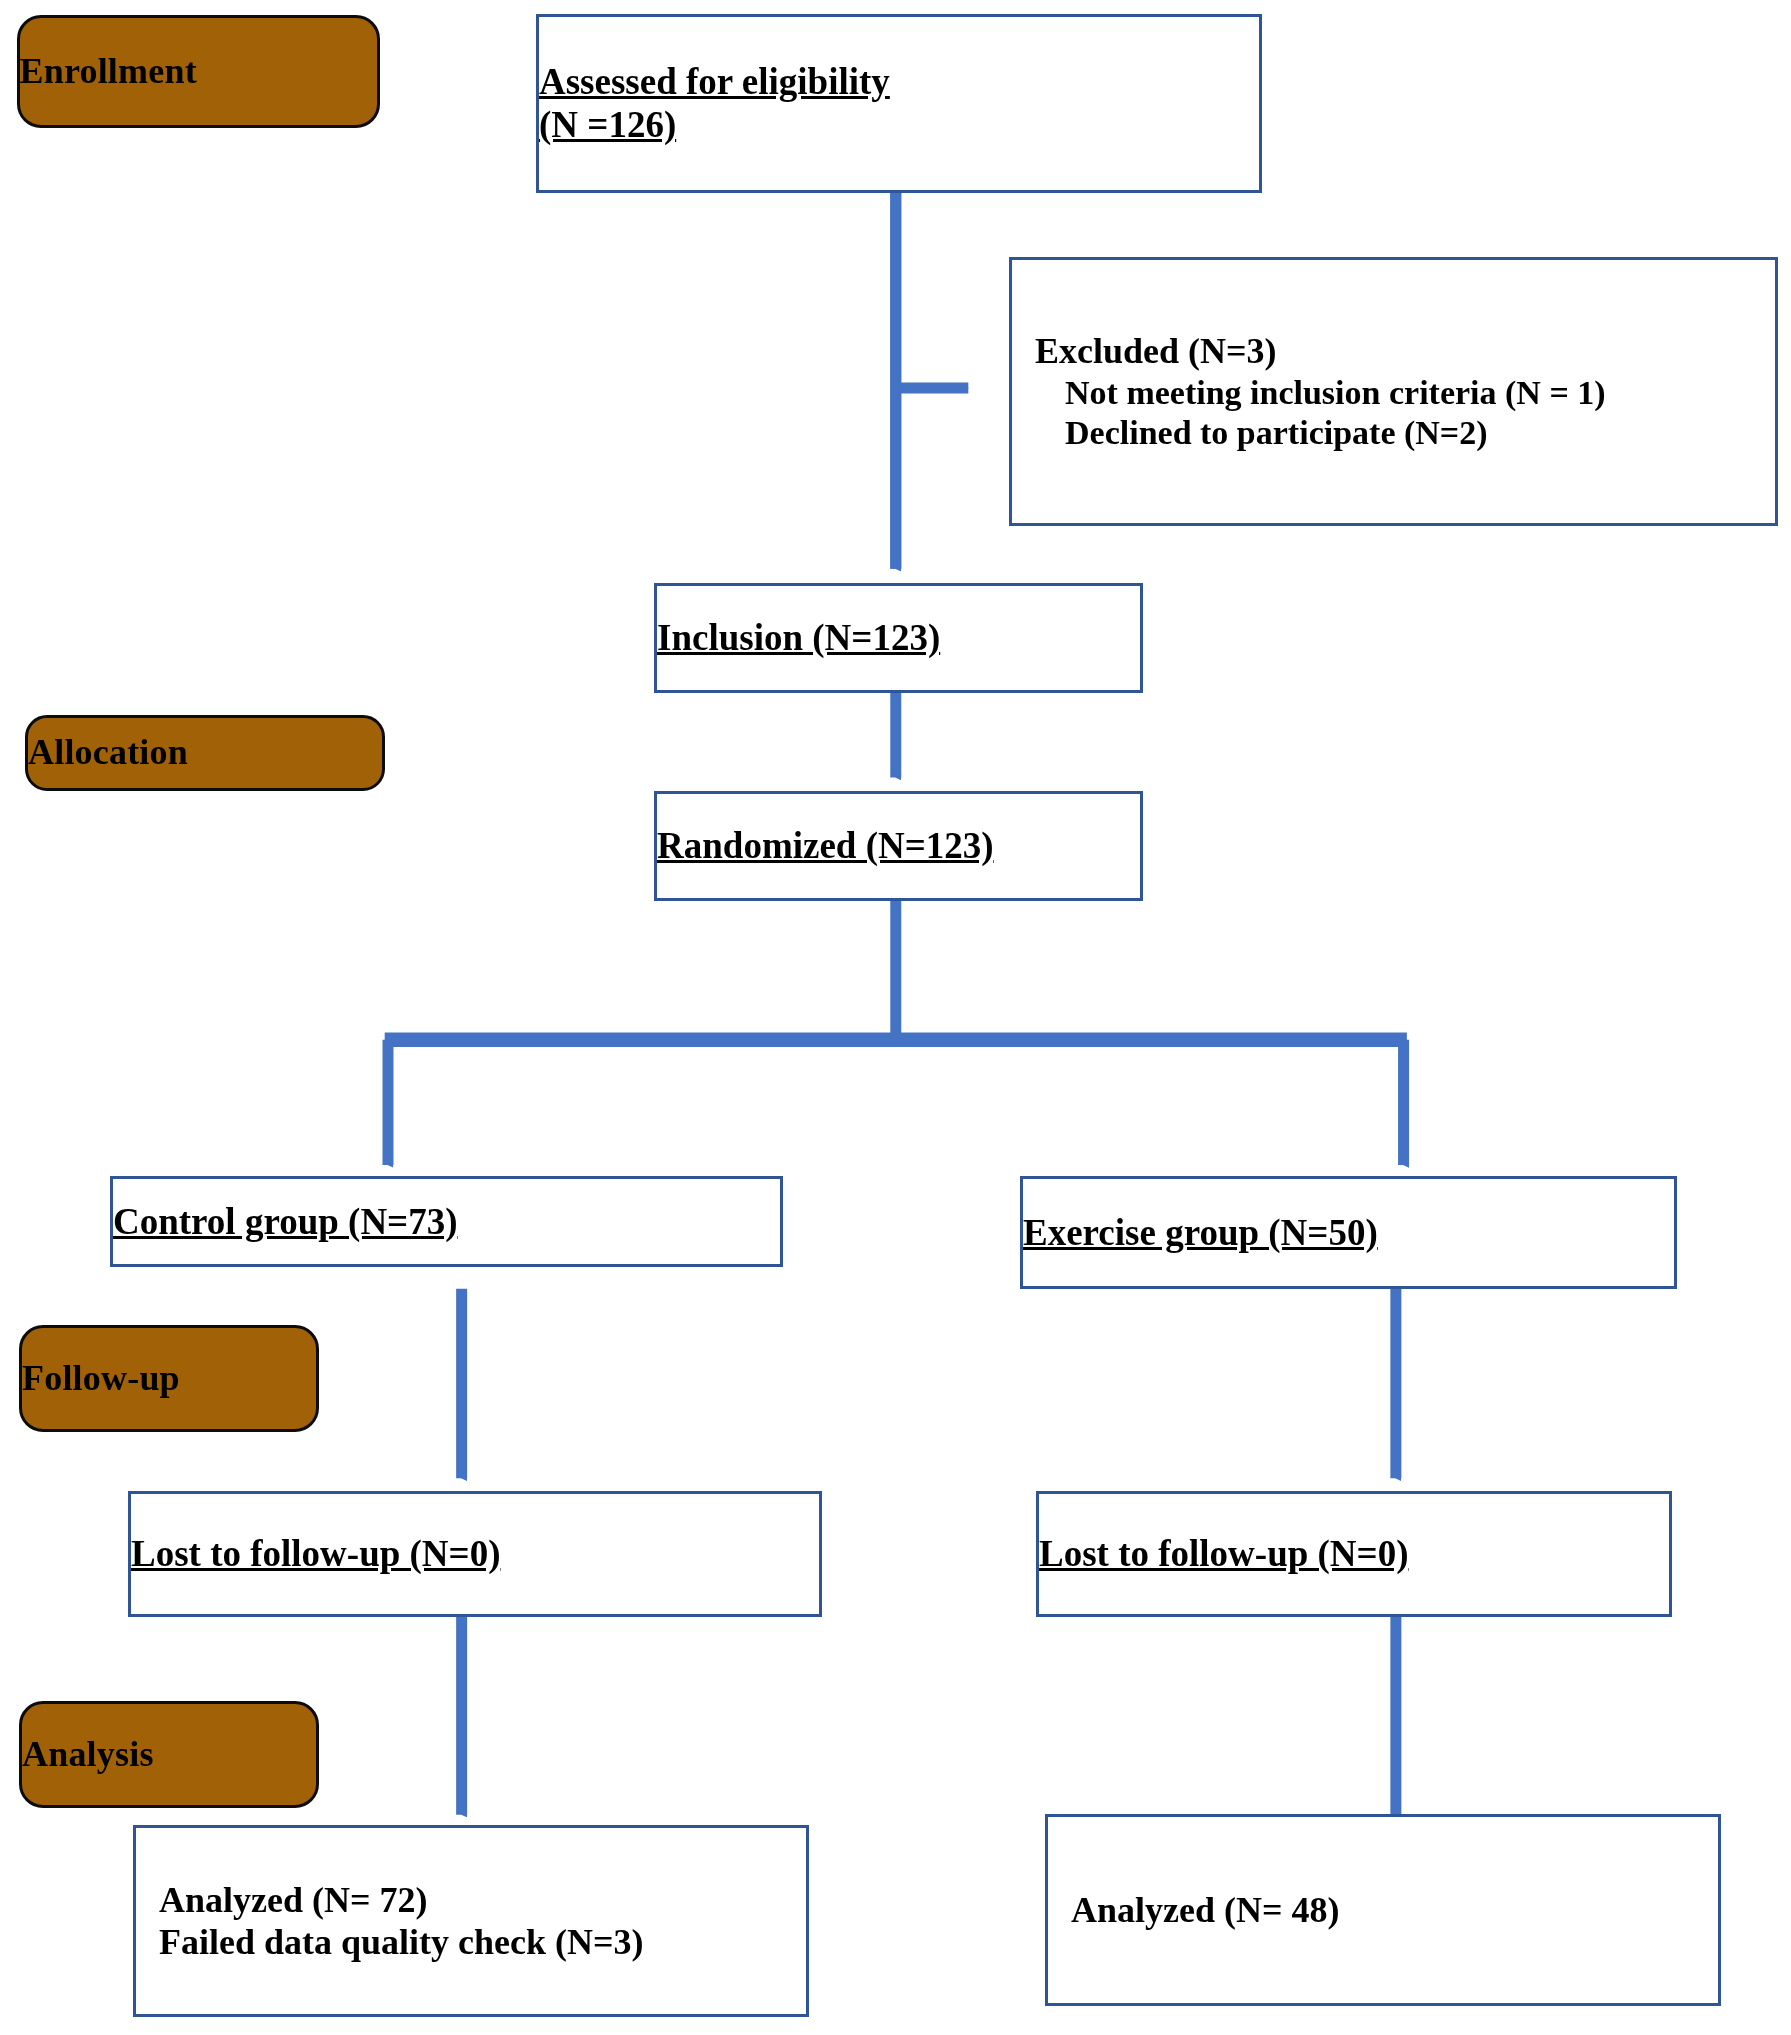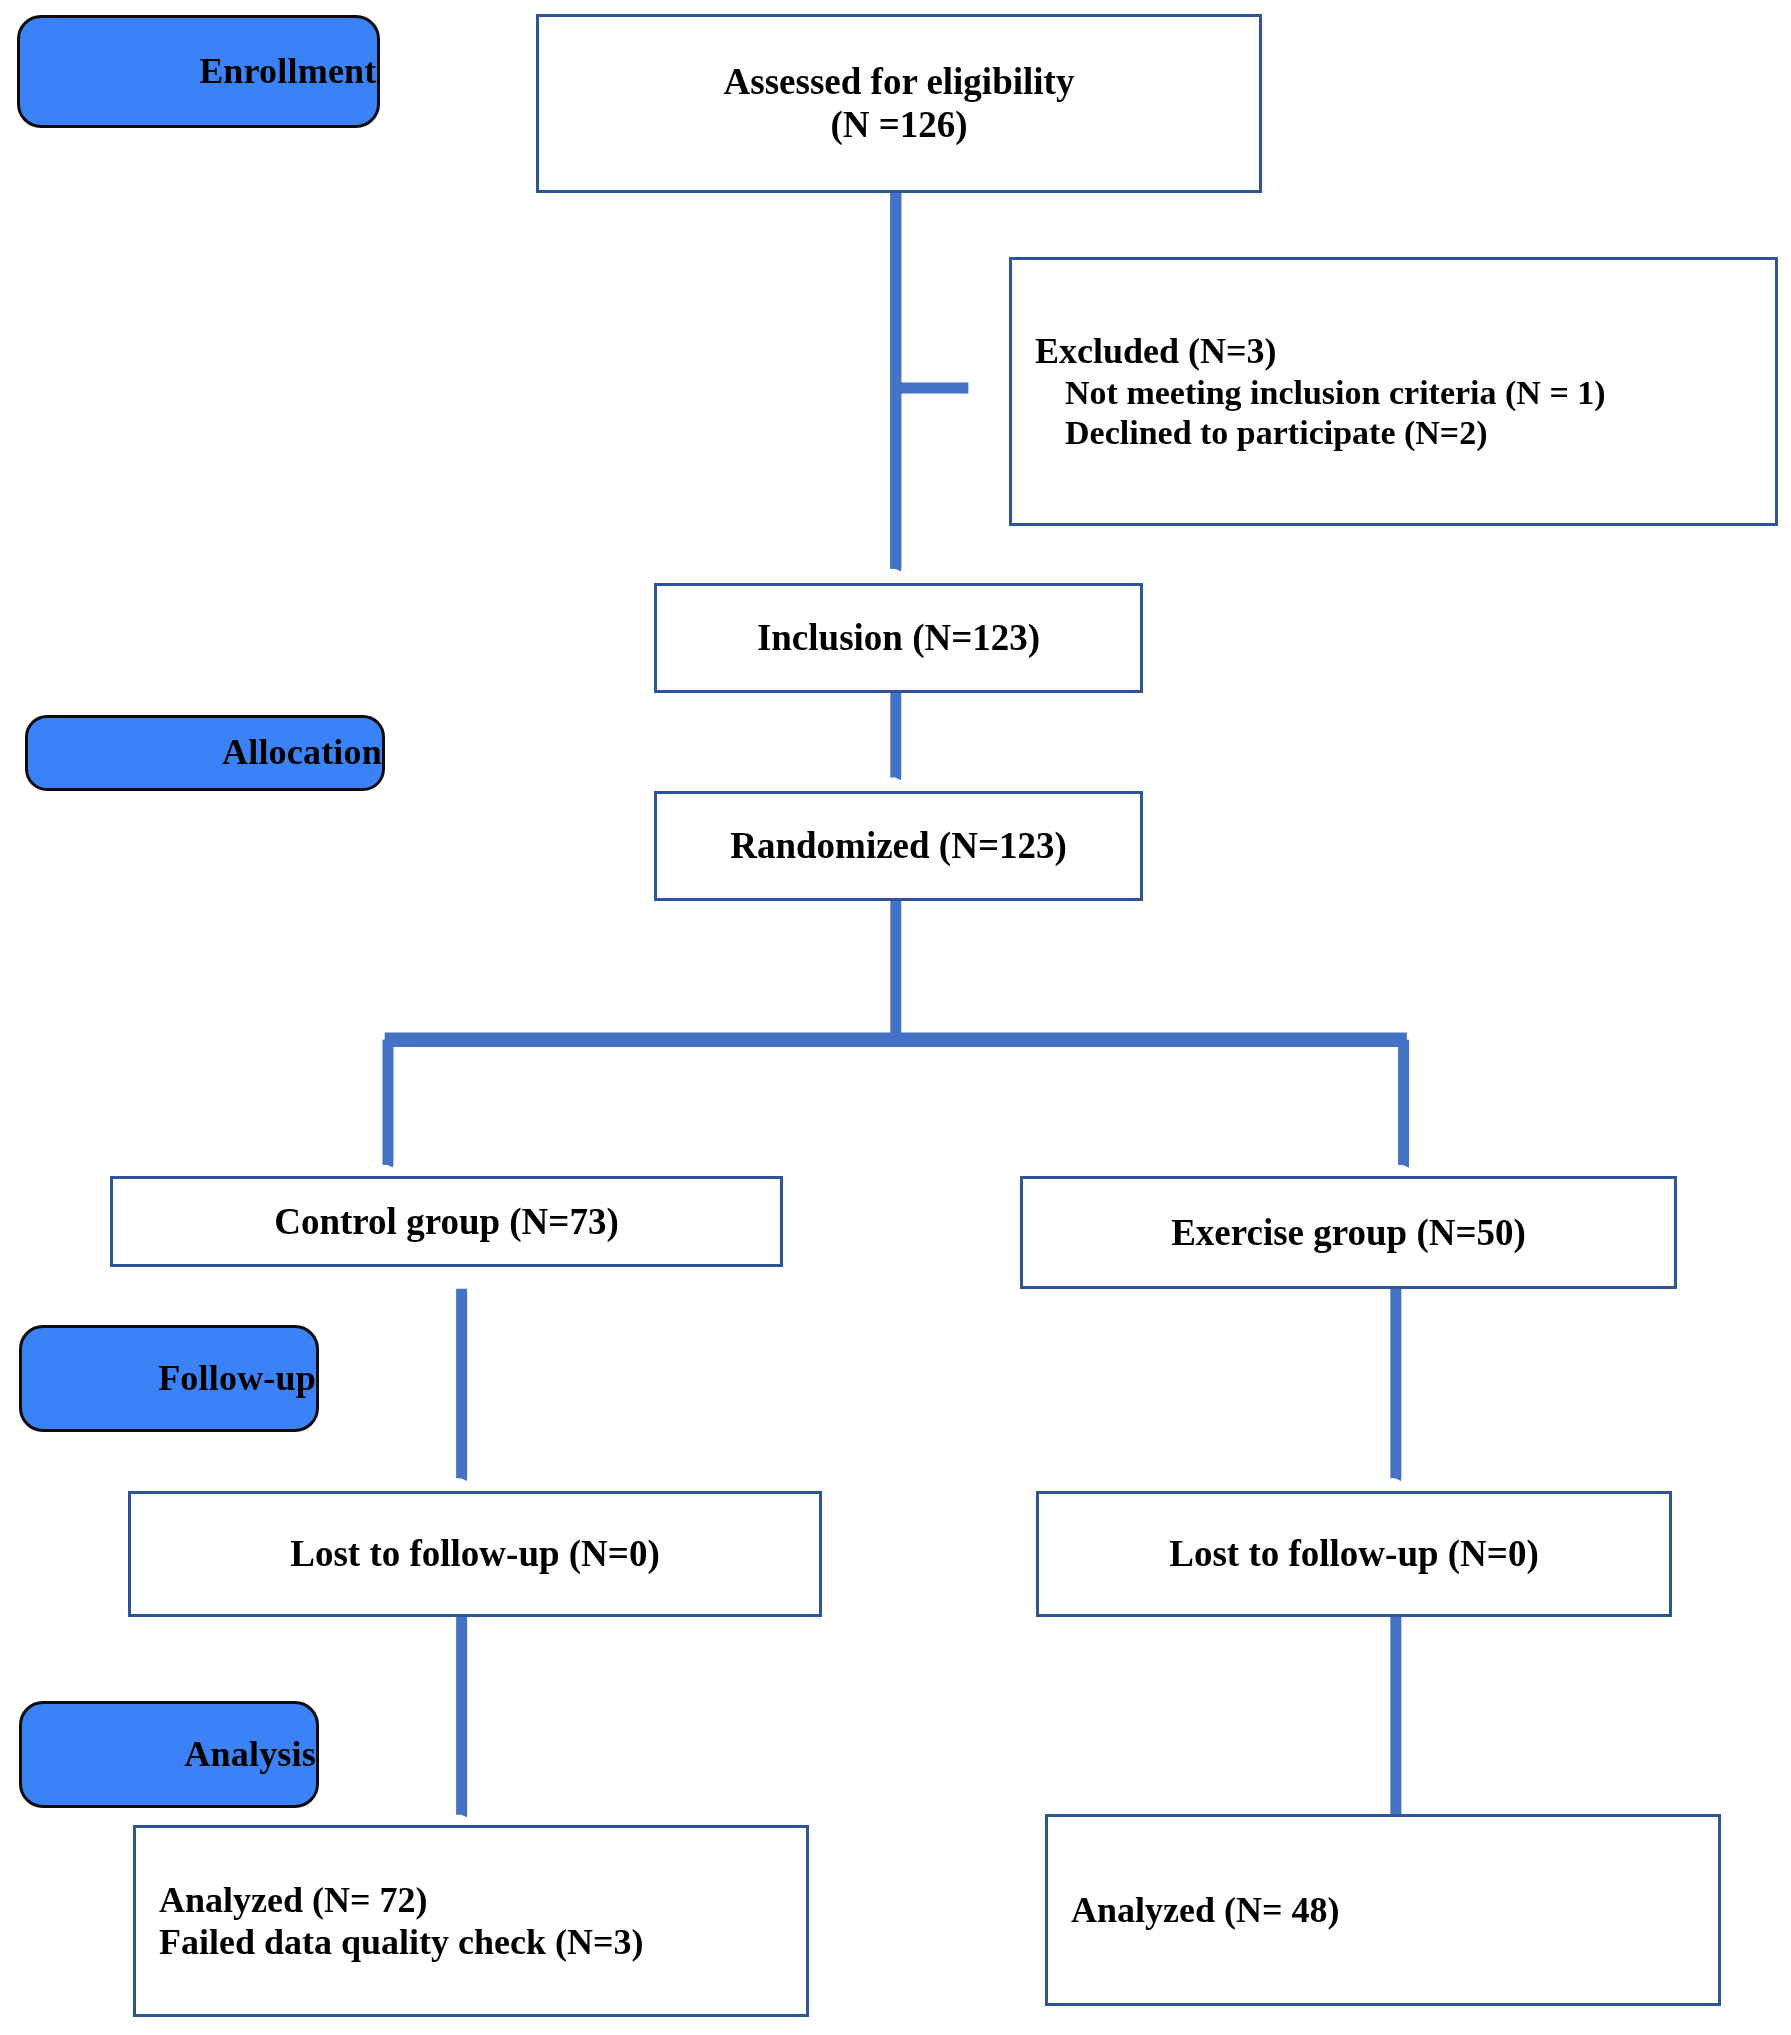--- a/index.html
+++ b/index.html
@@ -22,27 +22,27 @@
     left: 0;
     top: 0;
     width: 1791px;
     height: 2035px;
     pointer-events: none;
   }
 
   
   .stage-pill {
     position: absolute;
-    background: #3b82f6;
+    background: #a16207;
     border: 3.8px solid #0c0c0c;
     border-radius: 24px;
     box-sizing: border-box;
     display: flex;
     align-items: center;
-    justify-content: flex-end;
+    justify-content: flex-start;
     z-index: 4;
   }
   .stage-pill .pill-label {
     font-weight: bold;
     color: #000000;
     letter-spacing: 0.2px;
     text-align: center;
     line-height: 1.05;
   }
 
@@ -50,21 +50,21 @@
   .flow-box {
     position: absolute;
     background: #ffffff;
     border: 3.8px solid #2f5597;
     box-sizing: border-box;
     display: flex;
     flex-direction: column;
     justify-content: center;
     z-index: 3;
   }
-  .flow-box.center { align-items: center; text-align: center; }
+  .flow-box.center { align-items: flex-start; text-align: center; text-decoration: underline; }
   .flow-box.leftal { align-items: flex-start; text-align: left; }
   .flow-box .line {
     font-weight: bold;
     color: #000000;
     line-height: 1.18;
     white-space: nowrap;
   }
   .flow-box.leftal .line { padding-left: 23px; }
   .flow-box .line.indent { padding-left: 53px; }
 

